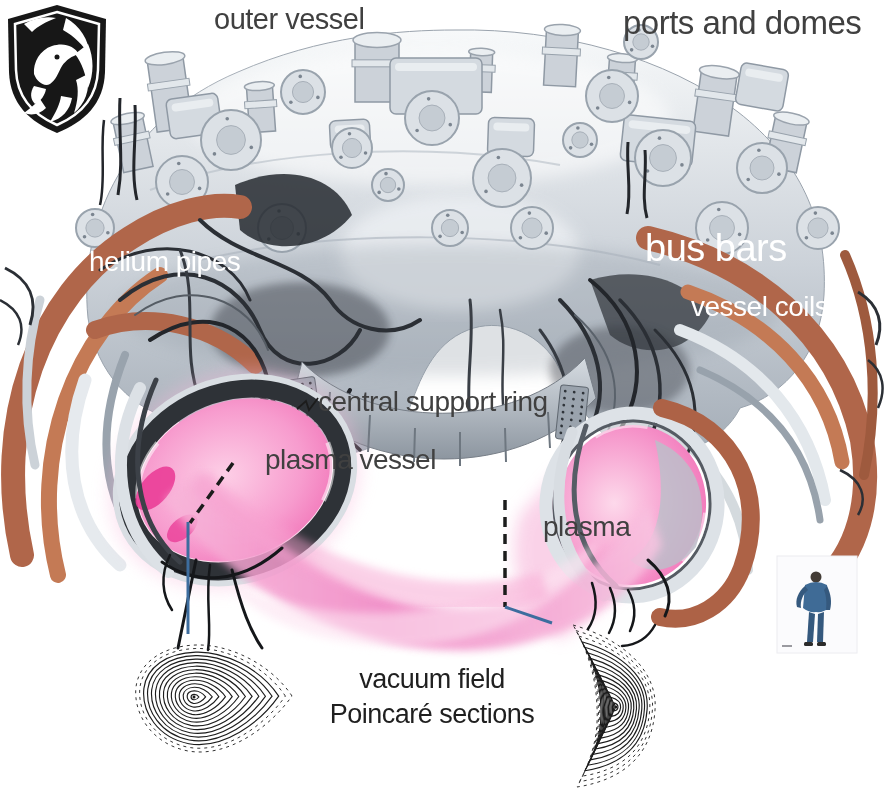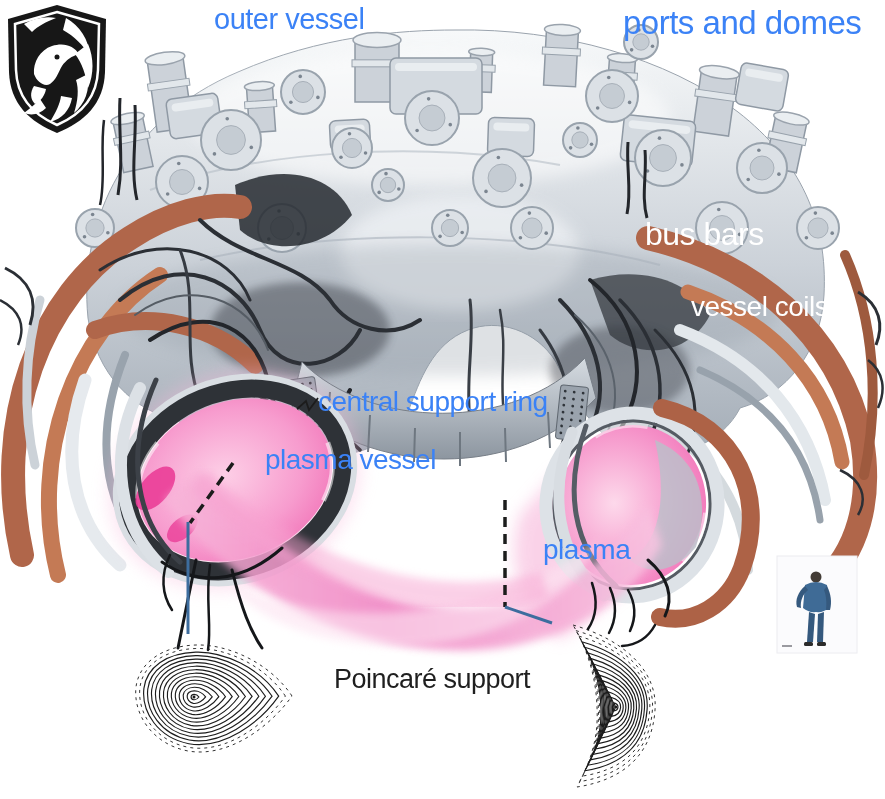--- a/index.html
+++ b/index.html
@@ -1,19 +1,19 @@
 <!DOCTYPE html>
 <html><head>
 <meta charset="utf-8">
 <style>
   html,body{margin:0;padding:0;background:#ffffff;}
   .canvas{position:relative;width:885px;height:799px;background:#ffffff;overflow:hidden;
           font-family:"Liberation Sans",sans-serif;}
   .scene{position:absolute;left:0;top:0;}
-  .lbl{position:absolute;white-space:nowrap;color:#3b82f6;letter-spacing:-0.5px;line-height:1.05;}
+  .lbl{position:absolute;white-space:nowrap;color:#404040;letter-spacing:-0.5px;line-height:1.05;}
   .lbl.white{color:#ffffff;}
   .caption{position:absolute;left:296px;top:662px;width:272px;text-align:center;
            font-size:27px;line-height:35px;color:#1f1f1f;letter-spacing:-0.5px;}
 </style>
 </head>
 <body>
 
 <div class="canvas">
 
 <svg id="scene" class="scene" width="885" height="799" viewBox="0 0 885 799">
@@ -459,22 +459,24 @@
     <path d="M 88,44 C 94,58 94,74 88,88 C 86,75 82,63 75,54 Z" fill="#ffffff"></path>
     <path d="M 88,74 C 90,90 85,104 74,113 C 78,101 79,89 76,80 Z" fill="#ffffff"></path>
     <path d="M 72,98 C 70,110 62,119 50,122 C 56,112 60,104 61,96 Z" fill="#ffffff"></path>
     <path d="M 46,108 C 40,114 32,116 24,113 C 30,108 36,104 40,99 Z" fill="#ffffff"></path>
     <path d="M 24,24 C 34,18 46,16 56,18 C 46,22 38,26 32,32 Z" fill="#ffffff"></path>
   </g>
 </svg>
 
 <div class="lbl" style="left:214px;top:4px;font-size:29px">outer vessel</div>
 <div class="lbl" style="left:623px;top:6px;font-size:33px">ports and domes</div>
-<div class="lbl white" style="left:645px;top:218px;font-size:32px">bus bars</div>
+<div class="lbl white" style="left:89px;top:247px;font-size:28px">helium pipes</div>
+<div class="lbl white" style="left:645px;top:229px;font-size:38px">bus bars</div>
 <div class="lbl white" style="left:691px;top:292px;font-size:28px">vessel coils</div>
 <div class="lbl" style="left:318px;top:387px;font-size:28px">central support ring</div>
 <div class="lbl" style="left:265px;top:445px;font-size:28px">plasma vessel</div>
-<div class="lbl" style="left:543px;top:535px;font-size:28px">plasma</div>
+<div class="lbl" style="left:543px;top:512px;font-size:28px">plasma</div>
 <div class="caption">
-  <div>Poincaré support</div>
+  <div>vacuum field</div>
+  <div>Poincaré sections</div>
 </div>
 
 </div>
 
 </body></html>

